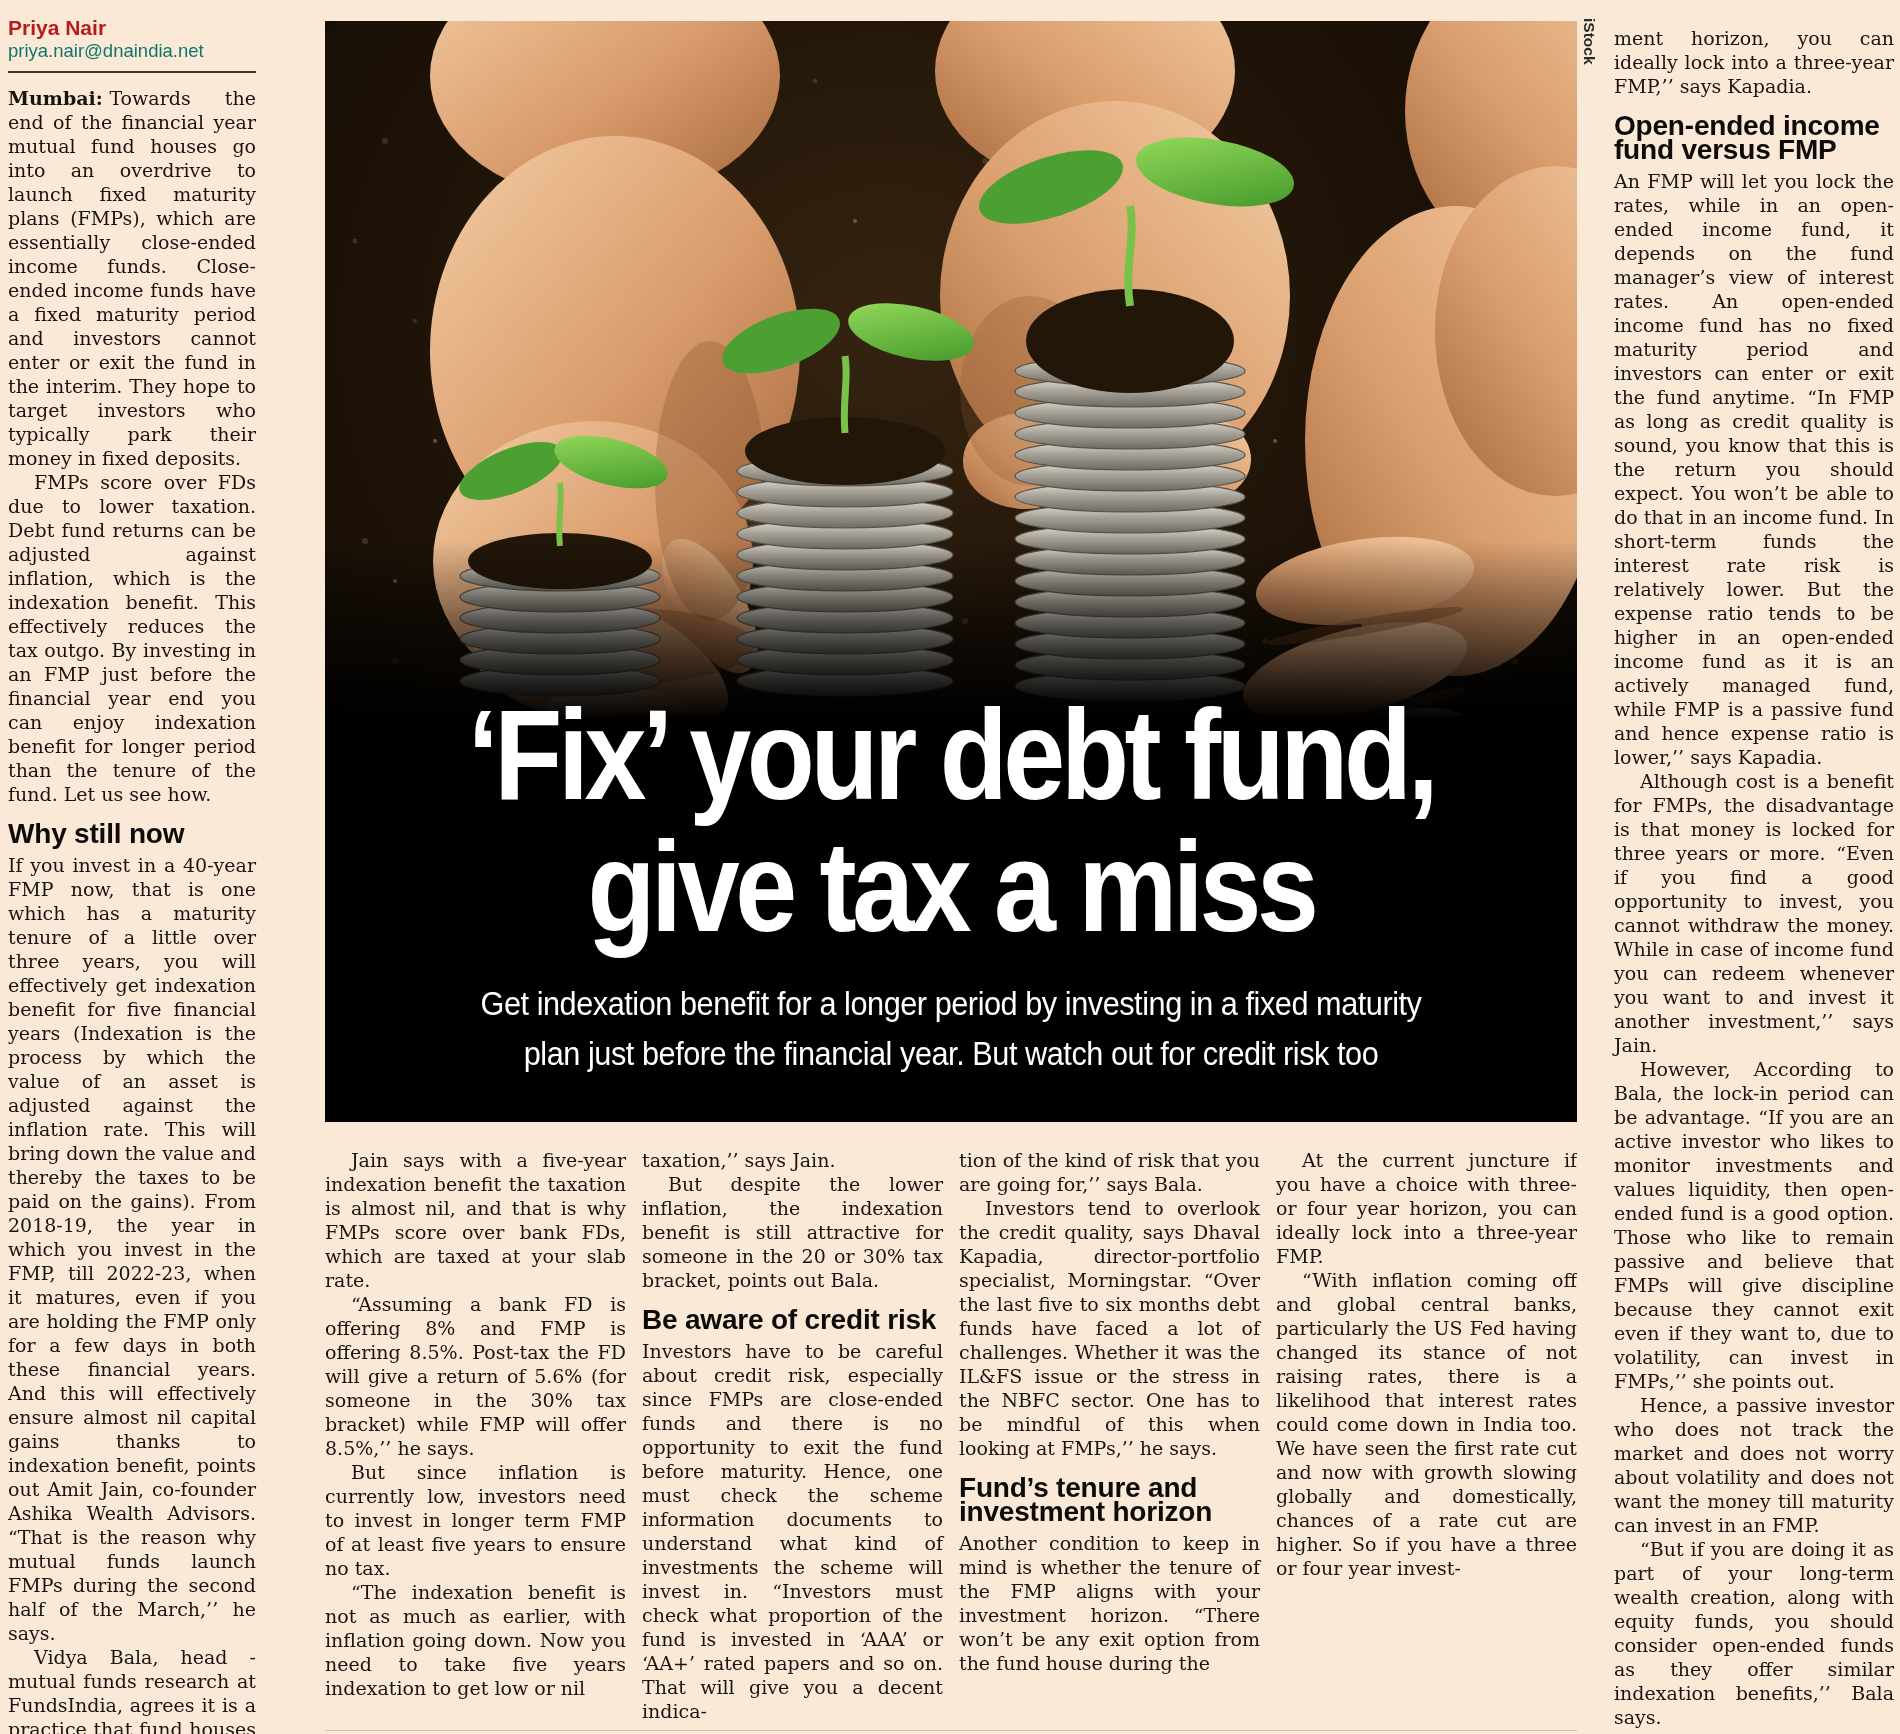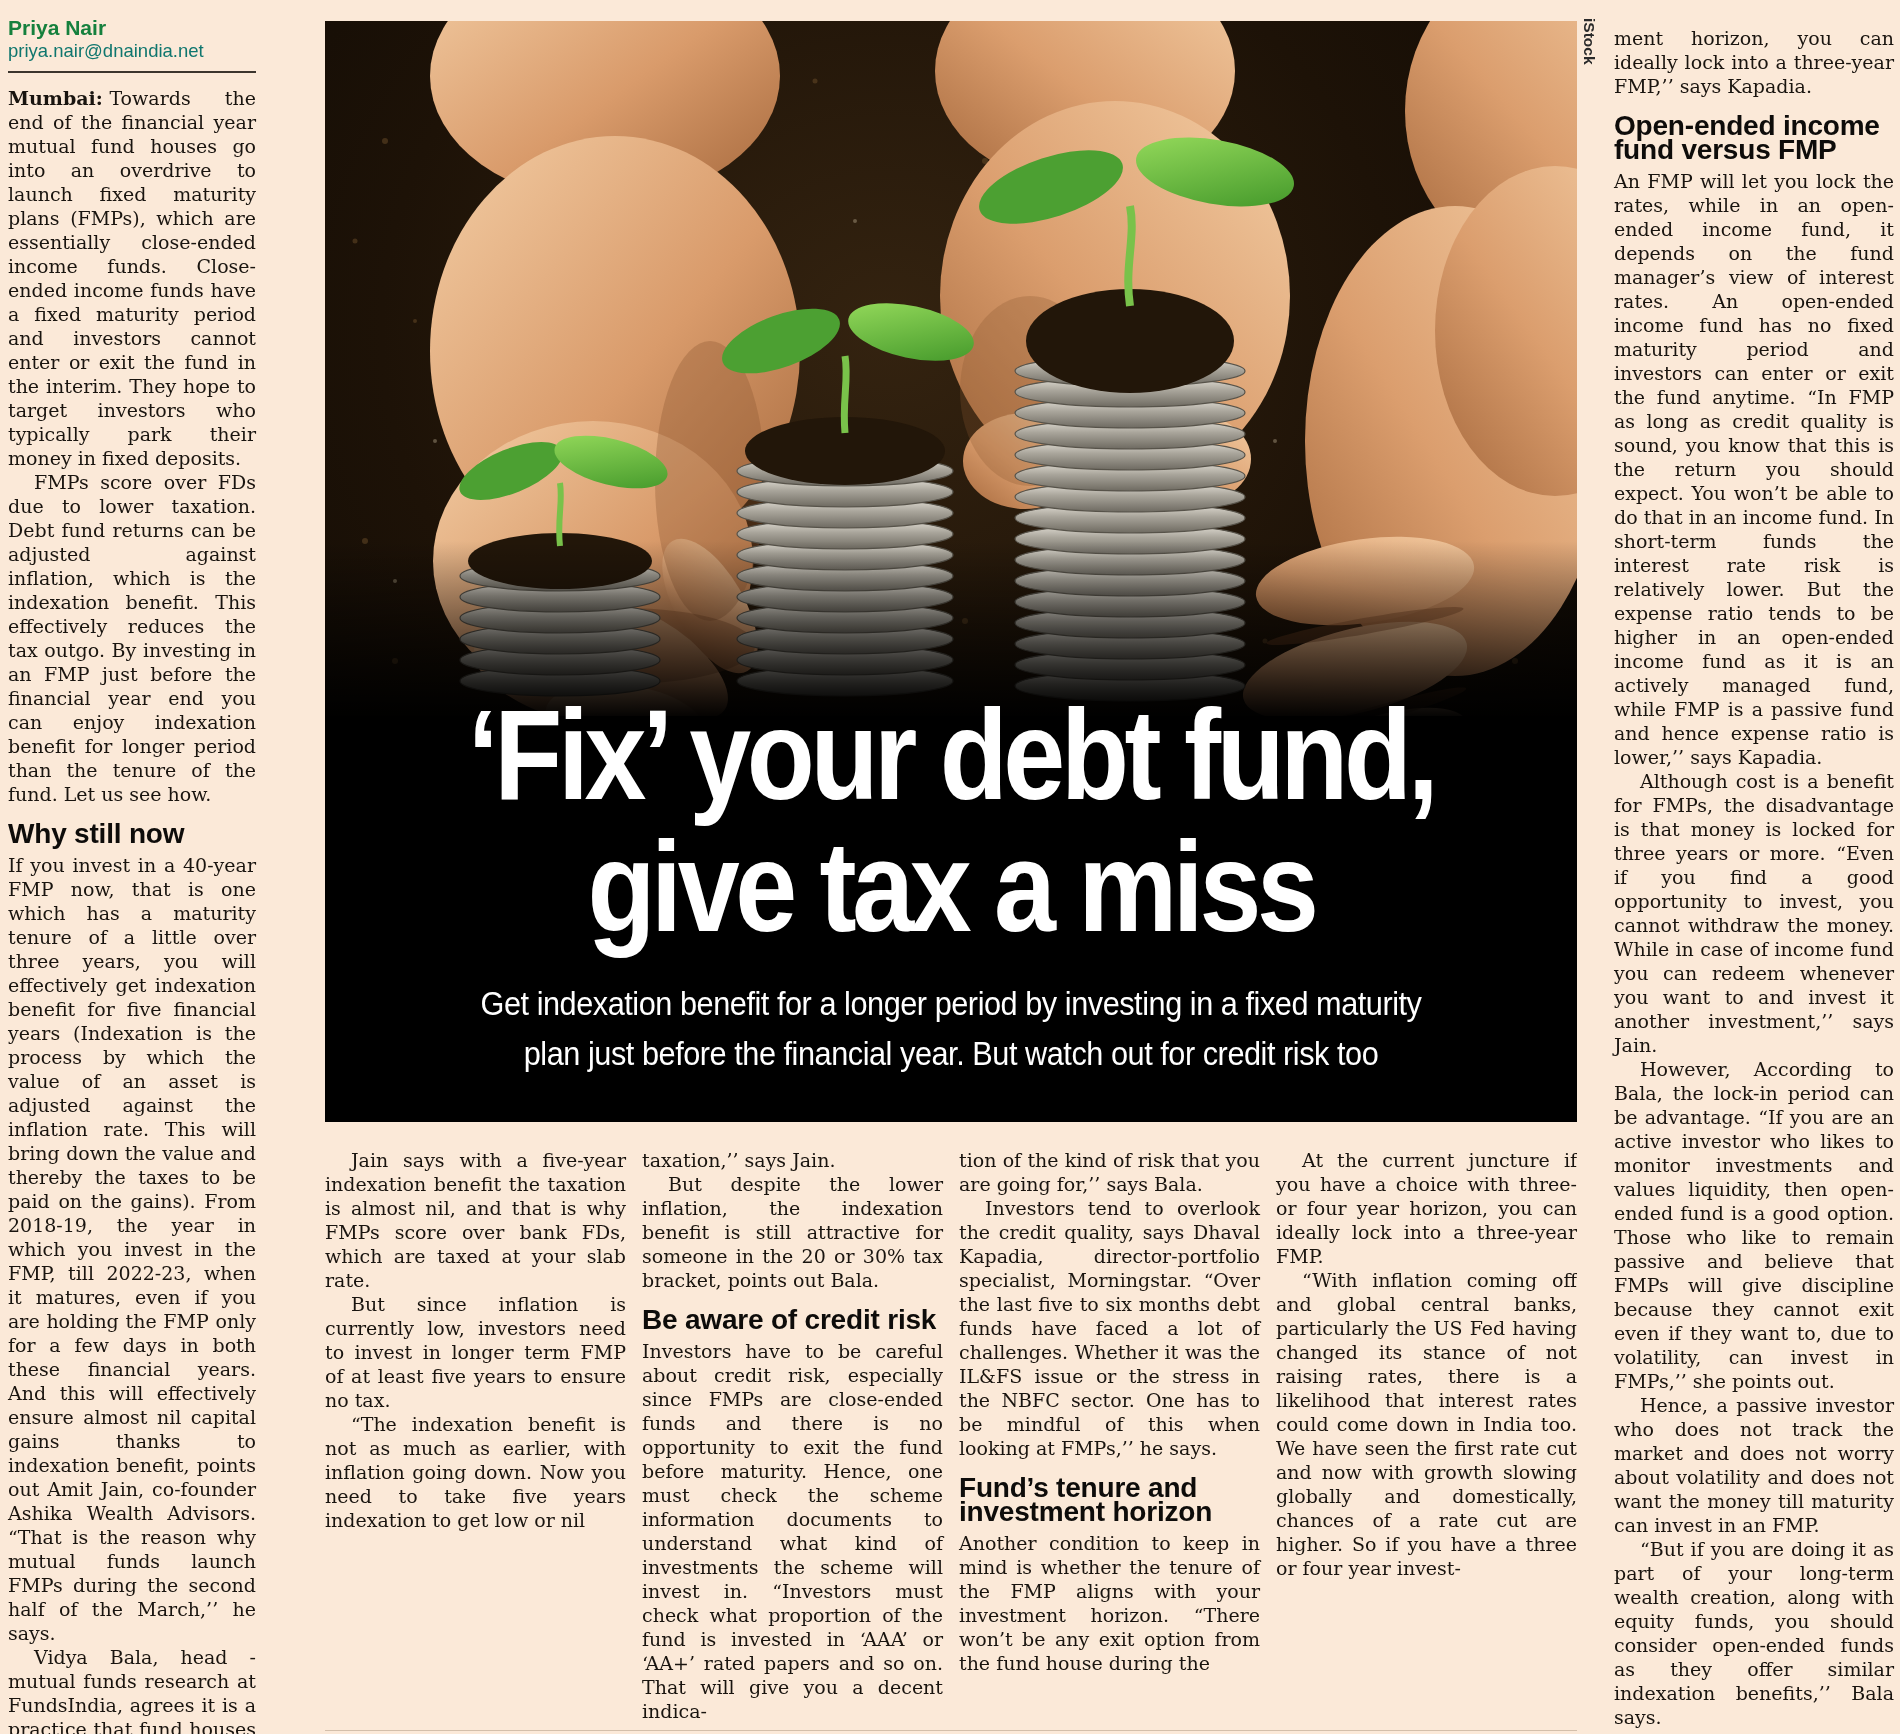--- a/index.html
+++ b/index.html
@@ -15,21 +15,21 @@
   .lead-bold{font-weight:700;margin-right:.35em;}
   .shead{
     font-family:"Liberation Sans",sans-serif;font-weight:700;
     font-size:28px;line-height:24px;letter-spacing:-.2px;color:#0e0c0a;
     margin:16px 0 7px 0;text-align:left;
   }
   .col-left{position:absolute;left:8px;top:16px;width:248px;}
   .col-right{position:absolute;left:1614px;top:26px;width:280px;}
   
   .byline{font-family:"Liberation Sans",sans-serif;font-size:19px;}
-  .byl-name{font-weight:700;font-size:21px;color:#15803d;}
+  .byl-name{font-weight:700;font-size:21px;color:#b91c1c;}
   .byl-mail{font-weight:400;font-size:18.5px;color:#0f766e;}
   .byl-rule{border:none;border-top:2.5px solid #3c352d;margin:9px 0 13px 0;}
   
   .photo{position:absolute;left:325px;top:21px;width:1252px;height:1101px;background:#0f766e;overflow:hidden;}
   .photo svg{display:block;}
   .headline{
     position:absolute;top:668px;left:0;width:100%;text-align:center;color:#fff;
     font-family:"Liberation Sans",sans-serif;font-weight:700;
     font-size:128px;line-height:132px;letter-spacing:-5px;
     transform:scaleX(.87);
@@ -237,20 +237,21 @@
     <div>Get indexation benefit for a longer period by investing in a fixed maturity</div>
     <div>plan just before the financial year. But watch out for credit risk too</div>
   </div>
 </figure>
 
 <div class="credit">iStock</div>
 
 <div class="bottom">
   <div>
     <p class="para ind">Jain says with a five-year indexation benefit the taxation is almost nil, and that is why FMPs score over bank FDs, which are taxed at your slab rate.</p>
+    <p class="para ind">“Assuming a bank FD is offering 8% and FMP is offering 8.5%. Post-tax the FD will give a return of 5.6% (for someone in the 30% tax bracket) while FMP will offer 8.5%,’’ he says.</p>
     <p class="para ind">But since inflation is currently low, investors need to invest in longer term FMP of at least five years to ensure no tax.</p>
     <p class="para ind">“The indexation benefit is not as much as earlier, with inflation going down. Now you need to take five years indexation to get low or nil</p>
   </div>
   <div>
     <p class="para">taxation,’’ says Jain.</p>
     <p class="para ind">But despite the lower inflation, the indexation benefit is still attractive for someone in the 20 or 30% tax bracket, points out Bala.</p>
     <h3 class="shead">Be aware of credit risk</h3>
     <p class="para">Investors have to be careful about credit risk, especially since FMPs are close-ended funds and there is no opportunity to exit the fund before maturity. Hence, one must check the scheme information documents to understand what kind of investments the scheme will invest in. “Investors must check what proportion of the fund is invested in ‘AAA’ or ‘AA+’ rated papers and so on. That will give you a decent indica-</p>
   </div>
   <div>

